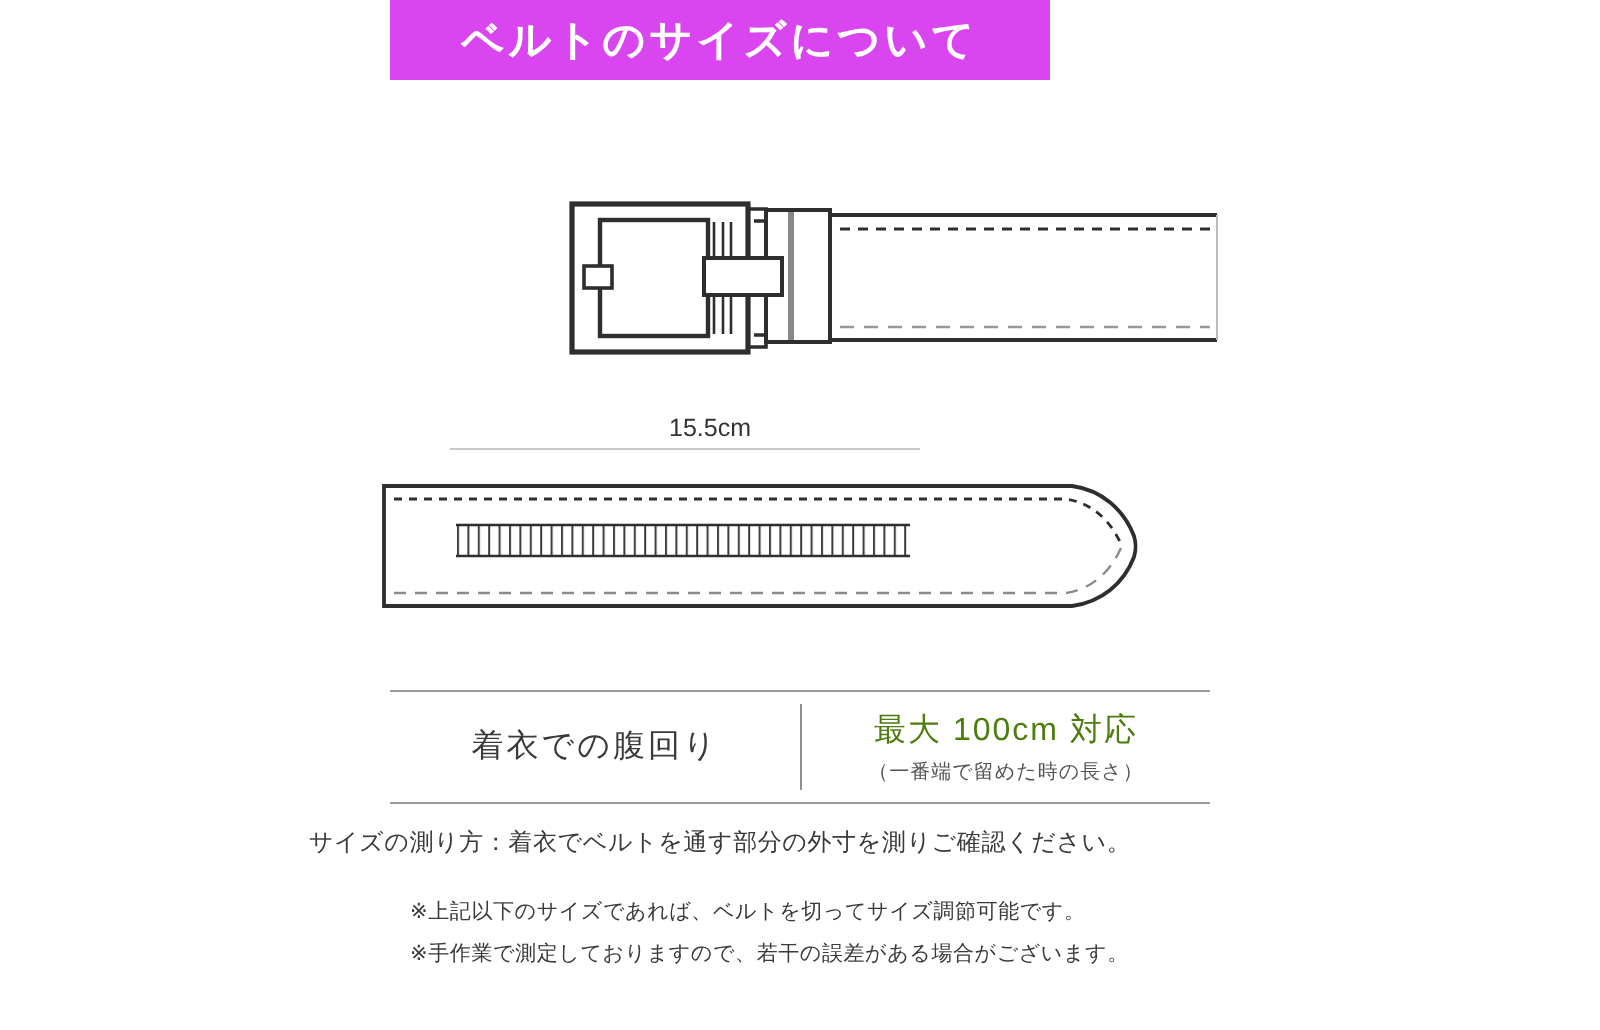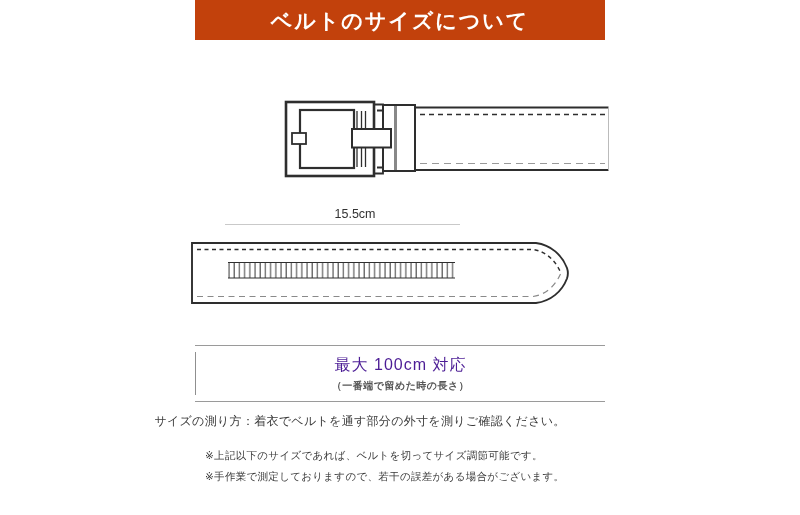--- a/index.html
+++ b/index.html
@@ -2,44 +2,44 @@
 <html><head>
 <meta charset="utf-8">
 <style>
   html,body{margin:0;padding:0;background:#ffffff;}
   .page{
     position:relative;width:800px;height:515px;background:#ffffff;overflow:hidden;
     font-family:"Liberation Sans","DejaVu Sans",sans-serif;color:#333333;
   }
   
   .banner{
-    position:absolute;left:195px;top:0;width:410px;height:40px;
-    background:#c2410c;display:flex;align-items:center;justify-content:center;
+    position:absolute;left:195px;top:0;width:330px;height:40px;
+    background:#d946ef;display:flex;align-items:center;justify-content:center;
   }
   .banner-title{
     color:#ffffff;font-size:21px;font-weight:bold;letter-spacing:2px;line-height:1;
   }
   
   .diagram-svg{position:absolute;left:0;top:0;width:800px;height:515px;}
   
   .size-table{
     position:absolute;left:195px;top:345px;width:410px;height:55px;
     border-top:1px solid #9a9a9a;border-bottom:1px solid #9a9a9a;
     display:flex;align-items:stretch;
   }
   .cell-left{
     width:205px;display:flex;align-items:center;justify-content:center;
     font-size:16px;letter-spacing:1.5px;color:#3a3a3a;
   }
   .table-divider{width:1px;background:#8f8f8f;margin:6px 0;}
   .cell-right{
     flex:1;display:flex;flex-direction:column;align-items:center;justify-content:center;
   }
-  .cell-right-main{font-size:16px;letter-spacing:1px;color:#4c1d95;}
-  .cell-right-note{font-size:10px;color:#555555;margin-top:3px;letter-spacing:0.5px;font-weight:bold;}
+  .cell-right-main{font-size:16px;letter-spacing:1px;color:#4d7c0f;}
+  .cell-right-note{font-size:10px;color:#555555;margin-top:3px;letter-spacing:0.5px;}
   
   .instruction{
     position:absolute;left:0;top:413px;width:720px;text-align:center;
     font-size:12px;color:#3a3a3a;letter-spacing:0.3px;
   }
   .note-line{
     position:absolute;left:205px;width:560px;font-size:10.5px;color:#3a3a3a;letter-spacing:0.3px;
   }
   .note-1{top:449px;}
   .note-2{top:470px;}
@@ -101,20 +101,21 @@
 
       <g>
         <rect x="228" y="262.5" width="227" height="15.5" fill="url(#holeTicks)" stroke="none"></rect>
         <line x1="228" y1="262.5" x2="455" y2="262.5" stroke-width="1.2"></line>
         <line x1="228" y1="278" x2="455" y2="278" stroke-width="1.2"></line>
       </g>
     </g>
   </svg>
 
   <div class="size-table">
+    <div class="cell-left">着衣での腹回り</div>
     <div class="table-divider"></div>
     <div class="cell-right">
       <div class="cell-right-main">最大 100cm 対応</div>
       <div class="cell-right-note">（一番端で留めた時の長さ）</div>
     </div>
   </div>
 
   <div class="instruction">サイズの測り方：着衣でベルトを通す部分の外寸を測りご確認ください。</div>
   <div class="note-line note-2">※手作業で測定しておりますので、若干の誤差がある場合がございます。</div>
   <div class="note-line note-1">※上記以下のサイズであれば、ベルトを切ってサイズ調節可能です。</div>

